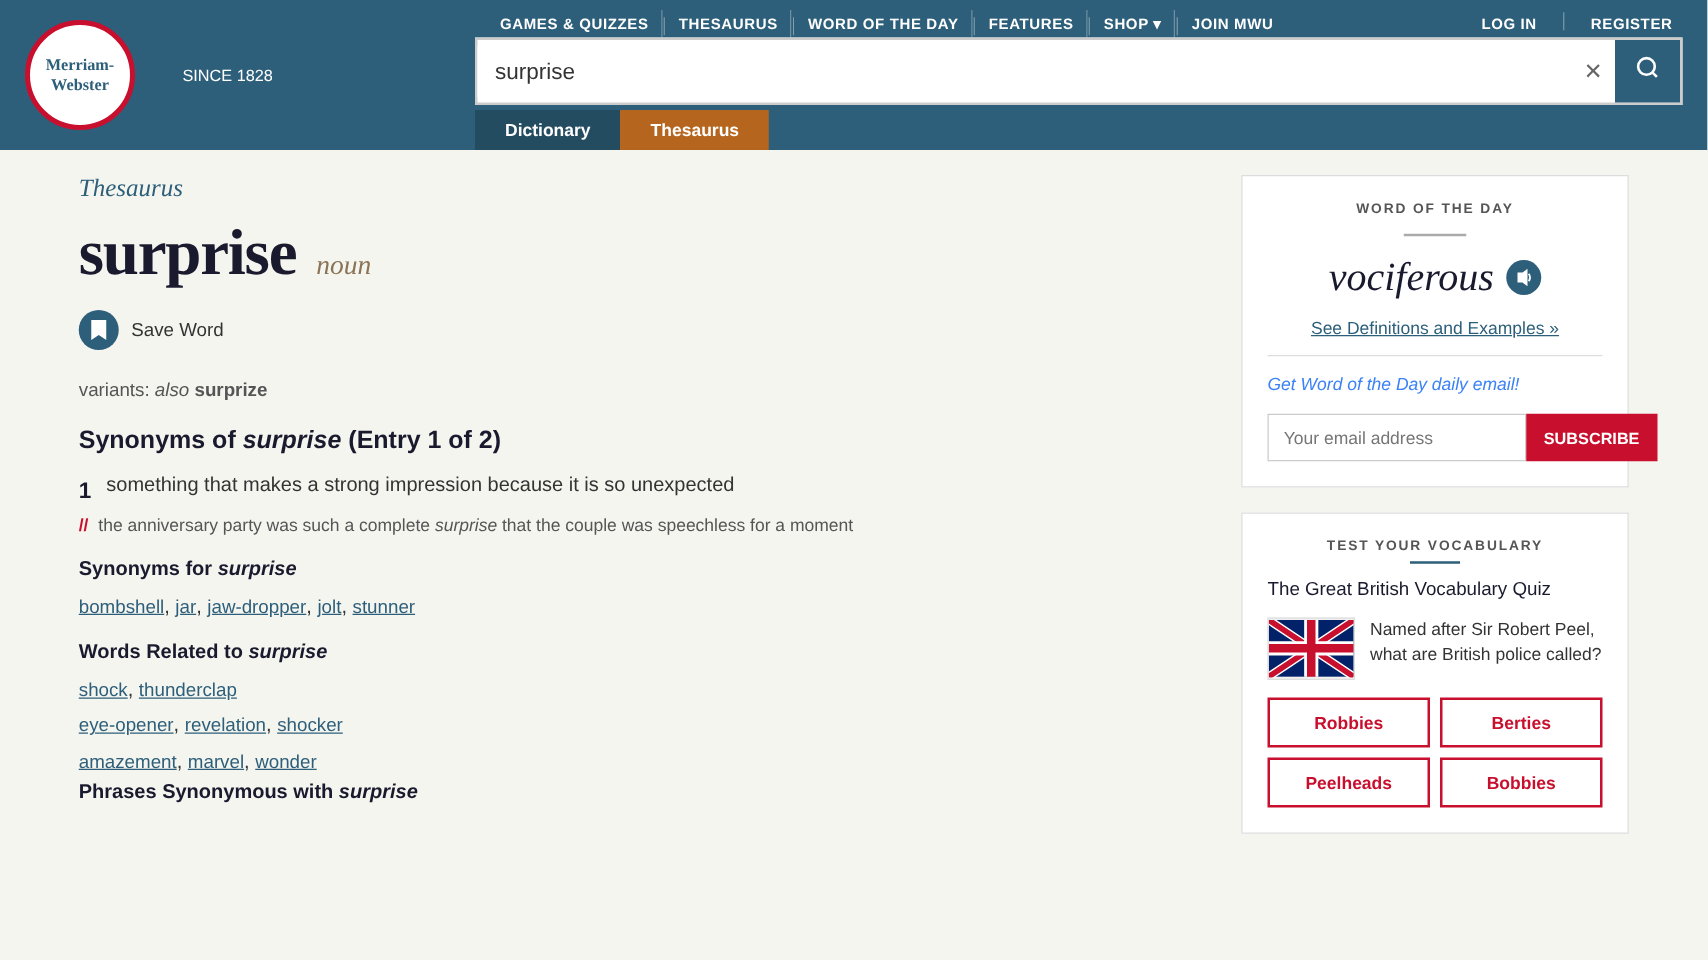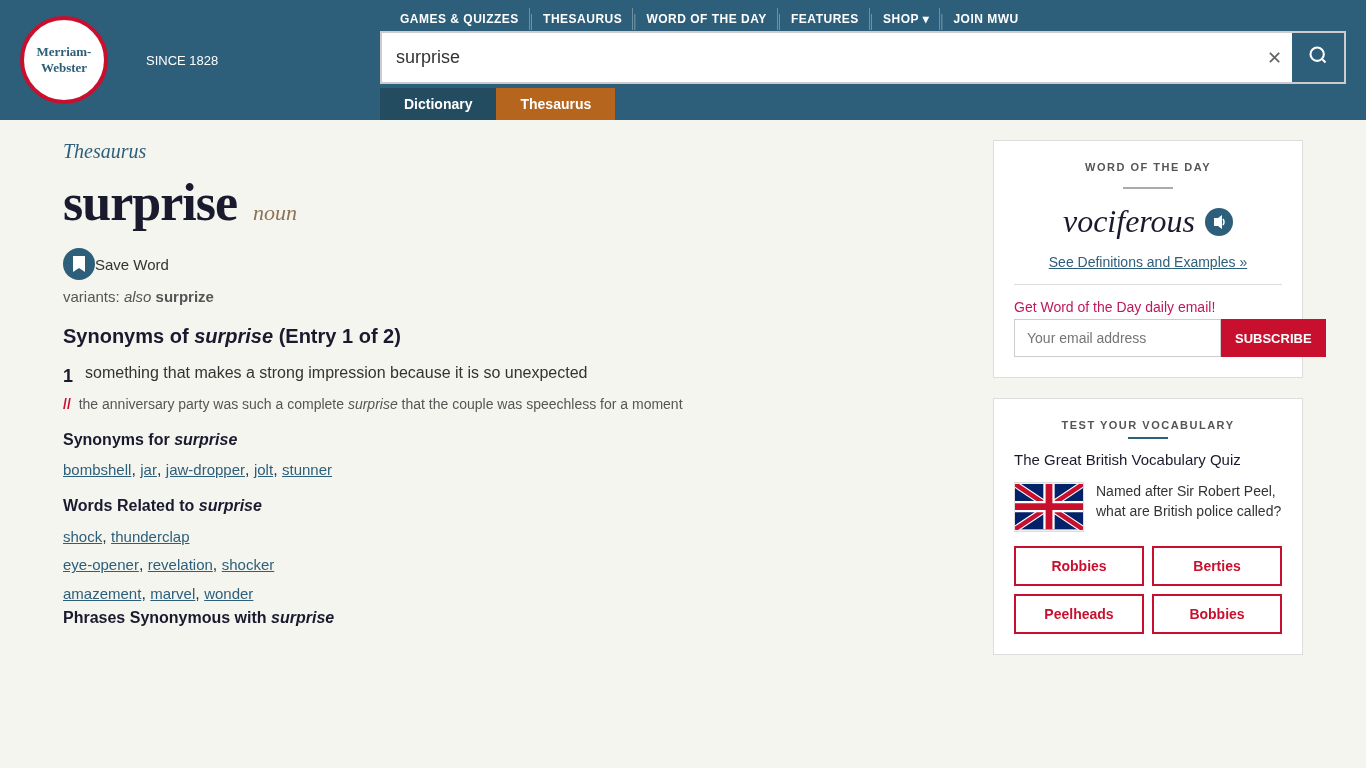--- a/index.html
+++ b/index.html
@@ -6,21 +6,21 @@
     body { font-family: Georgia, 'Times New Roman', serif; background: #f5f5f0; color: #333; font-size: 16px; }
 
     
     .header { background: #2d5f7a; display: flex; align-items: center; padding: 0 20px; height: 120px; position: relative; }
     .logo-wrap { display: flex; align-items: center; gap: 28px; flex-shrink: 0; }
     .logo-circle { width: 88px; height: 88px; border-radius: 50%; background: white; border: 4px solid #c8102e; display: flex; flex-direction: column; align-items: center; justify-content: center; }
     .logo-text { font-size: 13px; font-weight: bold; color: #2d5f7a; text-align: center; line-height: 1.2; }
     .since { color: white; font-family: Arial, sans-serif; font-size: 13px; margin-left: 10px; white-space: nowrap; }
 
     
-    .top-nav { position: absolute; top: 0; right: 0; left: 380px; display: flex; align-items: flex-start; justify-content: space-between; padding: 8px 20px 0; flex-direction: column; }
+    .top-nav { position: absolute; top: 0; right: 0; left: 380px; display: flex; align-items: center; justify-content: space-between; padding: 8px 20px 0; }
     .nav-links { display: flex; gap: 0; }
     .nav-link { color: white; font-family: Arial, sans-serif; font-size: 12px; font-weight: bold; text-decoration: none; padding: 4px 10px; letter-spacing: 0.5px; cursor: pointer; border-right: 1px solid rgba(255,255,255,0.3); }
     .nav-link:first-child { padding-left: 0; }
     .nav-link:last-child { border-right: none; }
     .nav-right { display: flex; gap: 12px; }
     .nav-btn { color: white; font-family: Arial, sans-serif; font-size: 12px; font-weight: bold; text-decoration: none; padding: 4px 8px; cursor: pointer; letter-spacing: 0.5px; }
 
     
     .search-area { position: absolute; bottom: 0; left: 380px; right: 0; display: flex; flex-direction: column; }
     .search-bar { display: flex; align-items: center; background: white; border: 2px solid #ccc; margin: 0 20px 0 0; }
@@ -39,21 +39,21 @@
 
     
     .thesaurus-label { font-style: italic; color: #2d5f7a; font-size: 20px; margin-bottom: 10px; }
 
     
     .word-heading { display: flex; align-items: baseline; gap: 16px; margin-bottom: 16px; }
     .main-word { font-size: 52px; font-weight: bold; color: #1a1a2e; letter-spacing: -1px; }
     .pos { font-size: 22px; color: #8b7355; font-style: italic; }
 
     
-    .save-word { display: flex; align-items: center; margin-bottom: 8px; }
+    .save-word { display: flex; align-items: center; gap: 10px; margin-bottom: 24px; }
     .bookmark-icon { width: 32px; height: 32px; background: #2d5f7a; border-radius: 50%; display: flex; align-items: center; justify-content: center; cursor: pointer; }
     .save-label { font-family: Arial, sans-serif; font-size: 15px; color: #333; cursor: pointer; }
 
     
     .variants { font-family: Arial, sans-serif; font-size: 15px; color: #555; margin-bottom: 20px; }
     .variants em { font-style: italic; }
     .variants strong { font-weight: bold; }
 
     
     .synonyms-heading { font-family: Arial, sans-serif; font-size: 20px; font-weight: bold; color: #1a1a2e; margin-bottom: 16px; }
@@ -82,21 +82,21 @@
     .phrases-label { font-family: Arial, sans-serif; font-size: 16px; font-weight: bold; color: #1a1a2e; margin-bottom: 8px; }
     .phrases-label em { font-style: italic; }
 
     
     .sidebar-card { background: white; border: 1px solid #ddd; padding: 20px; margin-bottom: 20px; }
     .wotd-label { font-family: Arial, sans-serif; font-size: 11px; font-weight: bold; letter-spacing: 1.5px; color: #555; text-align: center; margin-bottom: 14px; }
     .wotd-word { font-size: 32px; color: #1a1a2e; text-align: center; display: flex; align-items: center; justify-content: center; gap: 10px; margin-bottom: 14px; font-style: italic; }
     .audio-icon { width: 28px; height: 28px; background: #2d5f7a; border-radius: 50%; display: flex; align-items: center; justify-content: center; cursor: pointer; color: white; font-size: 13px; flex-shrink: 0; }
     .wotd-link { display: block; text-align: center; color: #2d5f7a; font-family: Arial, sans-serif; font-size: 14px; text-decoration: underline; cursor: pointer; margin-bottom: 14px; }
     .wotd-divider { border: none; border-top: 1px solid #ddd; margin-bottom: 14px; }
-    .email-prompt { font-family: Arial, sans-serif; font-size: 14px; color: #be185d; margin-bottom: 4px; }
+    .email-prompt { font-family: Arial, sans-serif; font-size: 14px; color: #3b82f6; margin-bottom: 16px; font-style: italic; }
     .email-form { display: flex; gap: 0; }
     .email-input { flex: 1; border: 1px solid #ccc; padding: 10px 12px; font-size: 14px; font-family: Arial, sans-serif; outline: none; }
     .subscribe-btn { background: #c8102e; color: white; border: none; padding: 10px 14px; font-family: Arial, sans-serif; font-size: 13px; font-weight: bold; cursor: pointer; white-space: nowrap; }
 
     
     .vocab-card { background: white; border: 1px solid #ddd; padding: 20px; }
     .vocab-label { font-family: Arial, sans-serif; font-size: 11px; font-weight: bold; letter-spacing: 1.5px; color: #555; text-align: center; margin-bottom: 6px; }
     .vocab-divider { border: none; border-top: 2px solid #2d5f7a; width: 40px; margin: 0 auto 12px; }
     .vocab-title { font-family: Arial, sans-serif; font-size: 15px; color: #1a1a2e; margin-bottom: 14px; font-weight: normal; }
     .vocab-img-row { display: flex; align-items: flex-start; gap: 12px; margin-bottom: 14px; }

